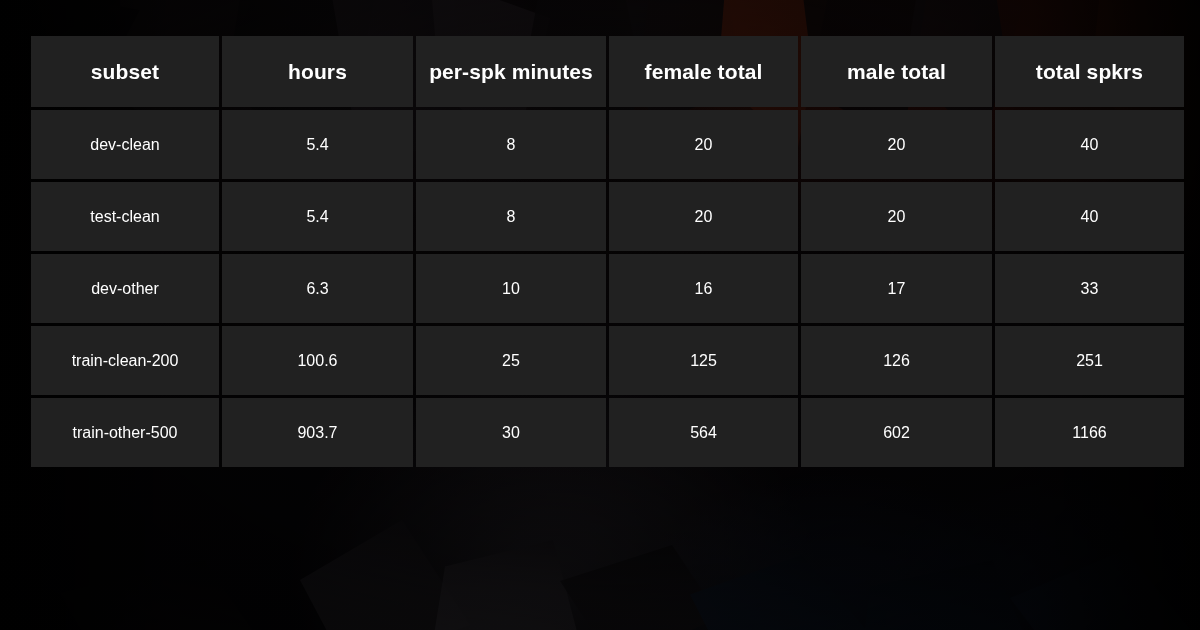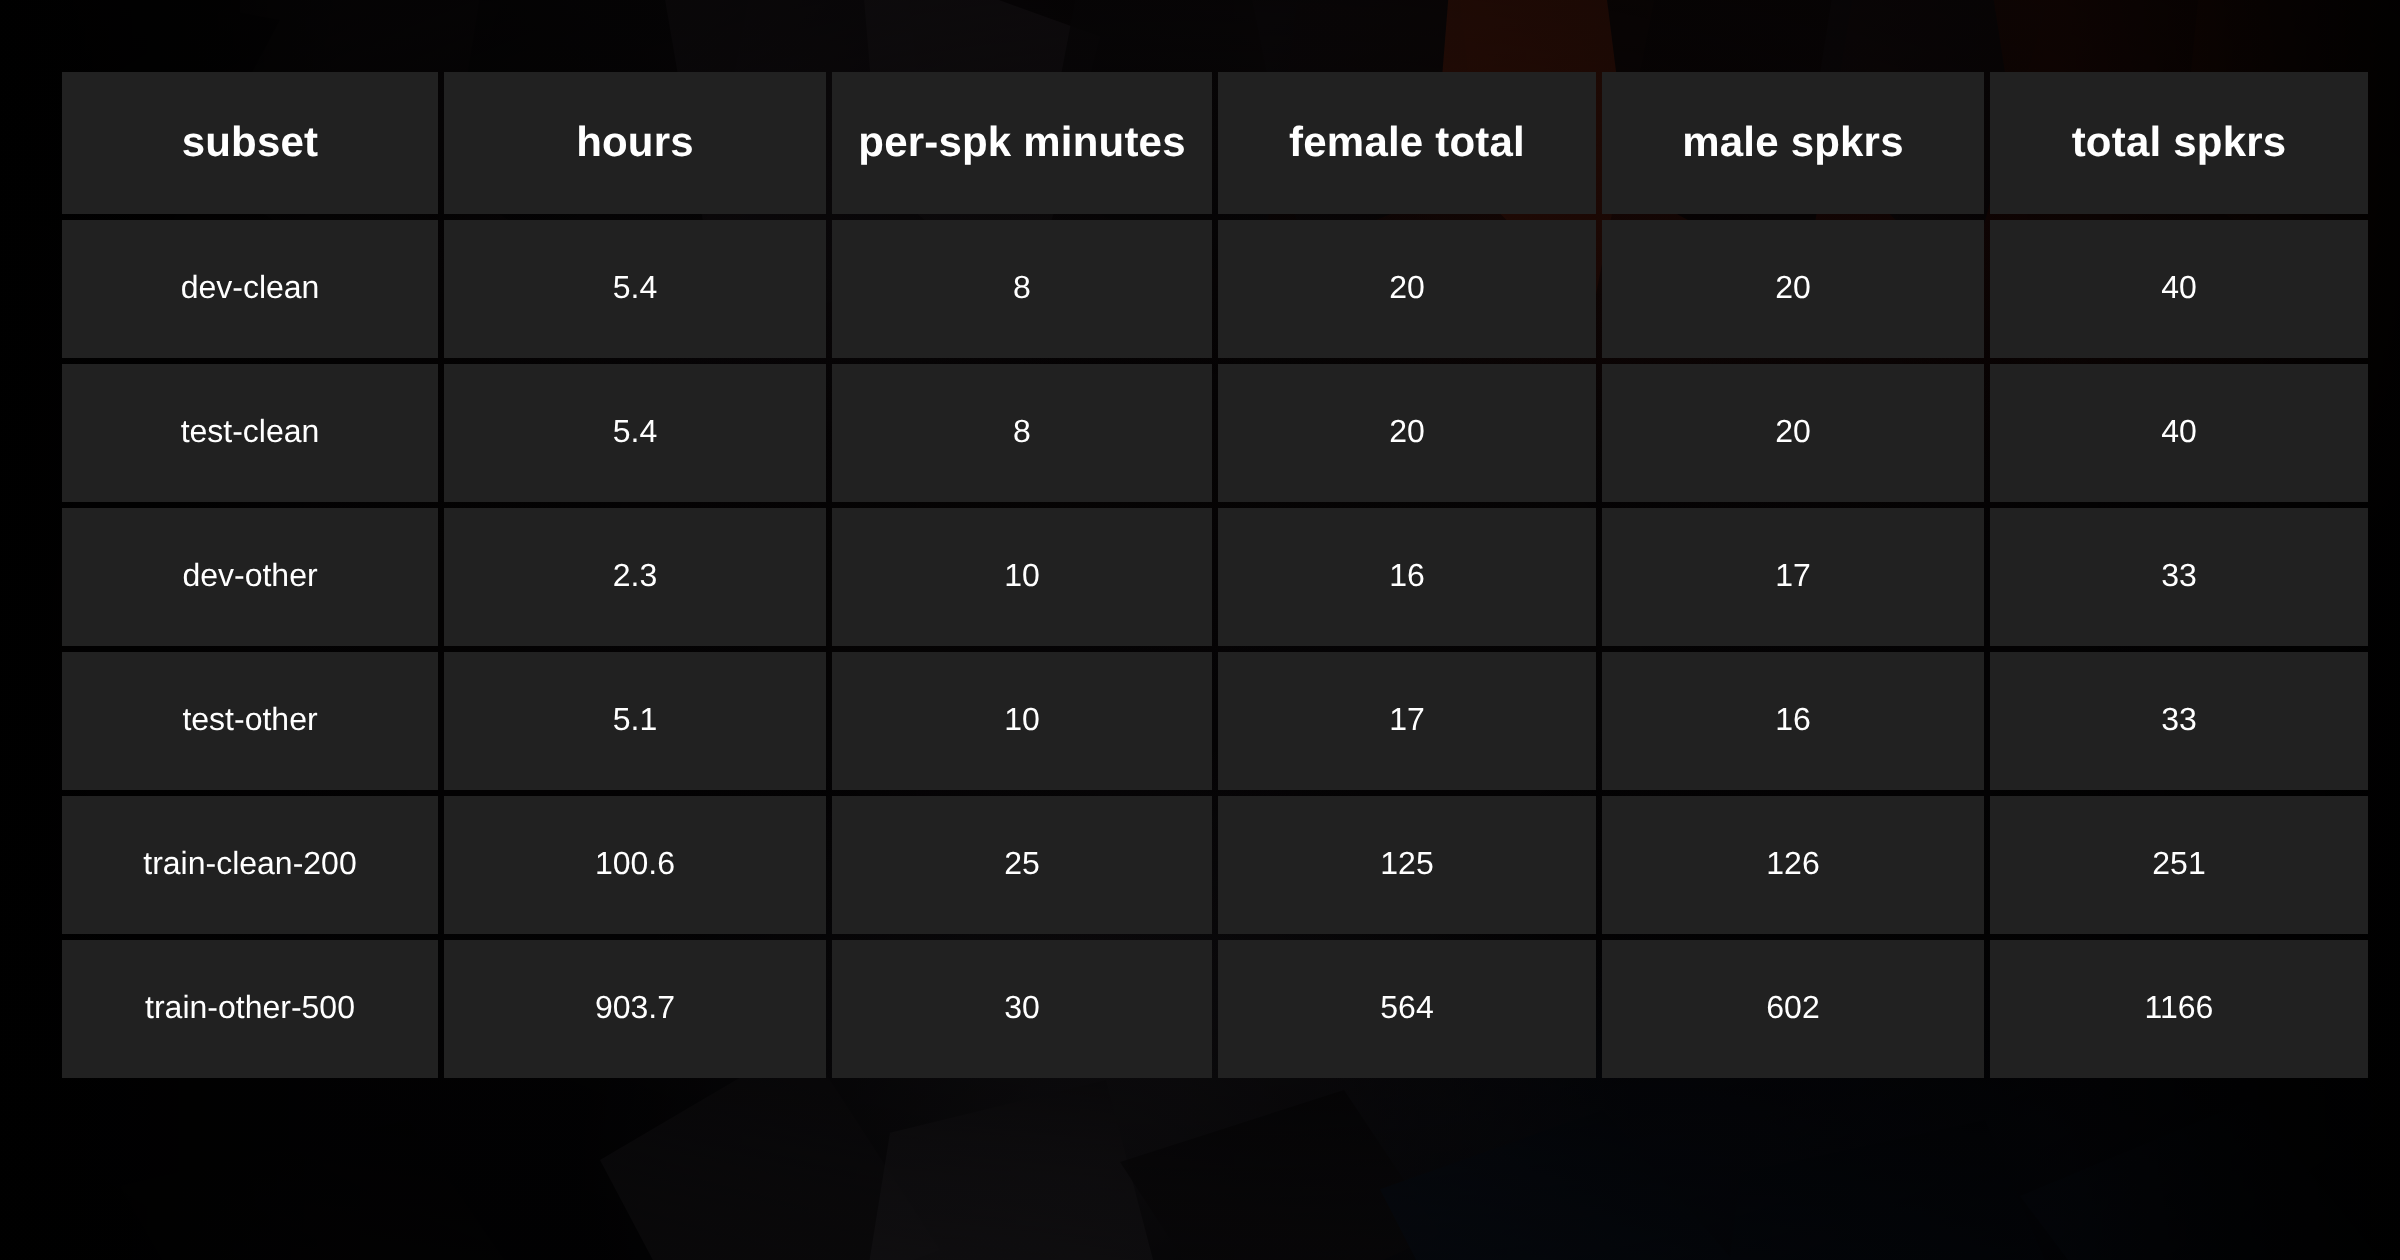--- a/index.html
+++ b/index.html
@@ -163,21 +163,21 @@
         <col class="c-female">
         <col class="c-male">
         <col class="c-total">
       </colgroup>
       <thead>
         <tr>
           <th>subset</th>
           <th>hours</th>
           <th>per-spk minutes</th>
           <th>female total</th>
-          <th>male spkrs</th>
+          <th>male total</th>
           <th>total spkrs</th>
         </tr>
       </thead>
       <tbody>
         <tr>
           <td>dev-clean</td>
           <td>5.4</td>
           <td>8</td>
           <td>20</td>
           <td>20</td>
@@ -186,32 +186,24 @@
         <tr>
           <td>test-clean</td>
           <td>5.4</td>
           <td>8</td>
           <td>20</td>
           <td>20</td>
           <td>40</td>
         </tr>
         <tr>
           <td>dev-other</td>
-          <td>2.3</td>
+          <td>6.3</td>
           <td>10</td>
           <td>16</td>
           <td>17</td>
-          <td>33</td>
-        </tr>
-        <tr>
-          <td>test-other</td>
-          <td>5.1</td>
-          <td>10</td>
-          <td>17</td>
-          <td>16</td>
           <td>33</td>
         </tr>
         <tr>
           <td>train-clean-200</td>
           <td>100.6</td>
           <td>25</td>
           <td>125</td>
           <td>126</td>
           <td>251</td>
         </tr>

